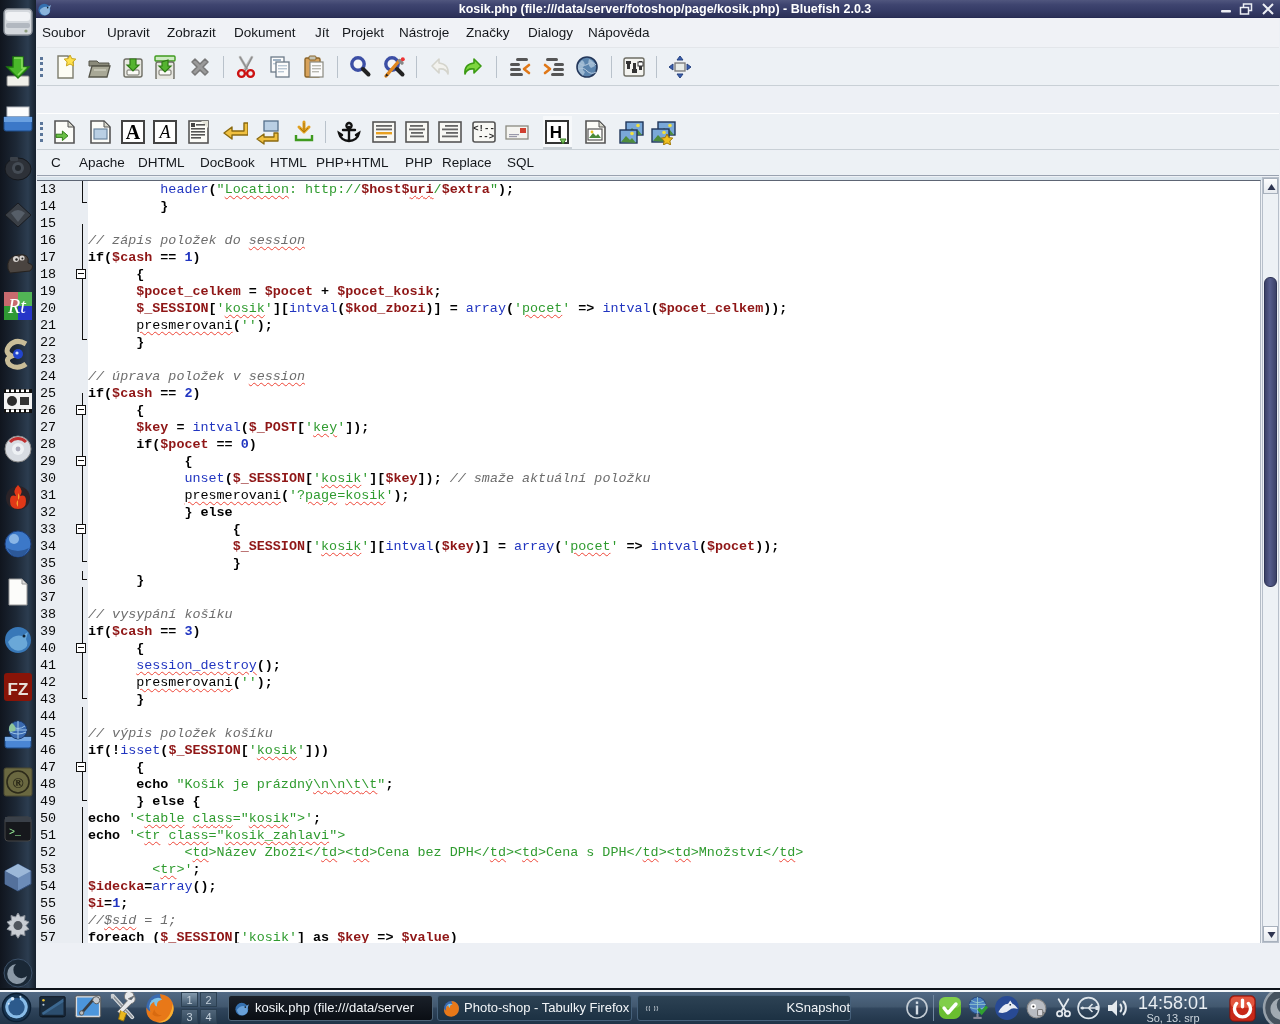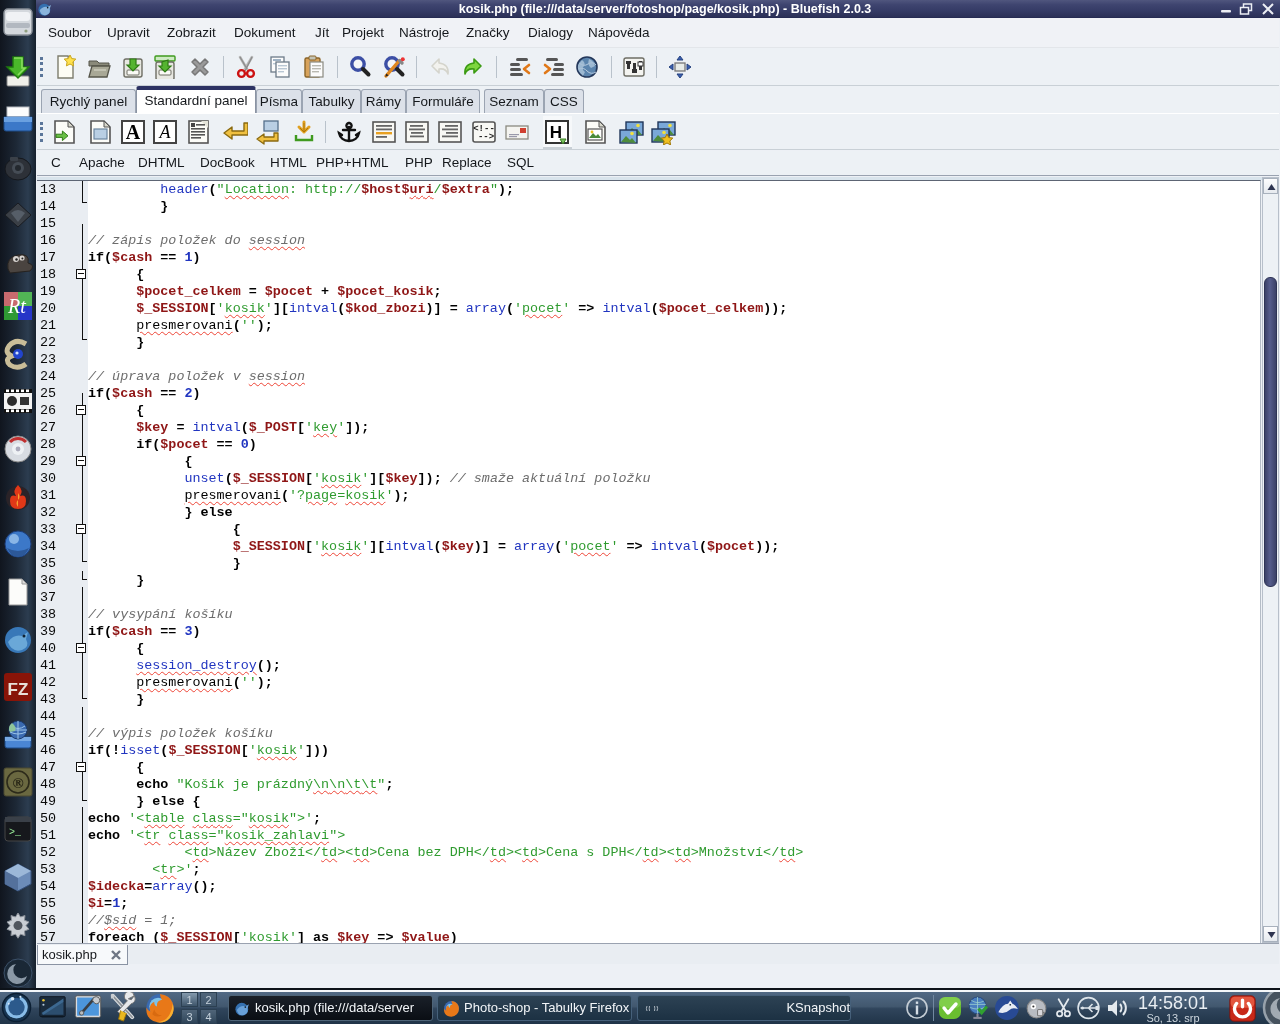--- a/index.html
+++ b/index.html
@@ -221,21 +221,21 @@
       <svg class="abs" style="left:1203px;top:3px" width="14" height="12" viewBox="0 0 14 12">
         <rect x="4.5" y="1" width="8" height="6.5" fill="none" stroke="#eceef4" stroke-width="1.5"></rect>
         <rect x="1.5" y="4.5" width="8" height="6.5" fill="#2d3259" stroke="#eceef4" stroke-width="1.5"></rect>
       </svg>
       <svg class="abs" style="left:1225px;top:3px" width="14" height="12" viewBox="0 0 14 12">
         <path d="M2 1 L12 11 M12 1 L2 11" stroke="#eceef4" stroke-width="2"></path>
       </svg>
     <div class="ttext">kosik.php (file:///data/server/fotoshop/page/kosik.php) - Bluefish 2.0.3</div>
   </div>
   <div id="menubar">
-    <span style="left:11px">Soubor</span>
+    <span style="left:5px">Soubor</span>
       <span style="left:70px">Upravit</span>
       <span style="left:130px">Zobrazit</span>
       <span style="left:197px">Dokument</span>
       <span style="left:278px">Jít</span>
       <span style="left:305px">Projekt</span>
       <span style="left:362px">Nástroje</span>
       <span style="left:429px">Značky</span>
       <span style="left:491px">Dialogy</span>
       <span style="left:551px">Nápověda</span>
   </div>
@@ -339,30 +339,20 @@
         <rect x="17" y="6" width="3" height="9" fill="#333"></rect>
         <rect x="16" y="7" width="5" height="4" fill="#fff" stroke="#333"></rect>
       </svg>
       <div class="abs" style="left:619px;top:8px;width:1px;height:22px;background:#b9c2cb"></div>
       <svg class="abs" style="left:631px;top:7px" width="24" height="24" viewBox="0 0 24 24">
         <rect x="7" y="8" width="10" height="8" fill="#e8ece8" stroke="#777" stroke-width="1.3"></rect>
         <path d="M12 1 l3 4 h-6 z M12 23 l-3-4 h6 z M1 12 l4-3 v6 z M23 12 l-4-3 v6 z" fill="#3a5fb0" stroke="#27427e" stroke-width="1"></path>
       </svg>
       <div class="abs" style="left:3px;top:9px;width:3px;height:20px;border-left:3px dotted #5b769a"></div>
     </div>
-  <div id="tabs">
-    <div class="tab" style="left:4px; width:95px;">Rychlý panel</div>
-    <div class="tab active" style="left:99px; width:120px;">Standardní panel</div>
-    <div class="tab" style="left:219px; width:46px;">Písma</div>
-    <div class="tab" style="left:265px; width:59px;">Tabulky</div>
-    <div class="tab" style="left:324px; width:45px;">Rámy</div>
-    <div class="tab" style="left:369px; width:74px;">Formuláře</div>
-    <div class="tab" style="left:447px; width:60px;">Seznam</div>
-    <div class="tab" style="left:507px; width:40px;">CSS</div>
-  </div>
   <div id="tb2">
       <svg class="abs" style="left:15px;top:5px" width="26" height="26" viewBox="0 0 26 26">
         <path d="M3 2 h13 l6 6 v16 h-19 z" fill="#fcfcf8" stroke="#555" stroke-width="1.6"></path>
         <path d="M16 2 l6 6 h-6 z" fill="#d8d8cc" stroke="#555" stroke-width="1"></path>
         <path d="M4 16 h8 v-4 l7 6 -7 6 v-4 h-8 z" fill="#6abf45" stroke="#2e7a14" stroke-width="1.2" transform="scale(0.8) translate(1,3)"></path>
       </svg>
       <svg class="abs" style="left:51px;top:5px" width="26" height="26" viewBox="0 0 26 26">
         <path d="M3 2 h13 l6 6 v16 h-19 z" fill="#fcfcf8" stroke="#555" stroke-width="1.6"></path>
         <path d="M16 2 l6 6 h-6 z" fill="#d8d8cc" stroke="#555" stroke-width="1"></path>
         <rect x="6" y="10" width="13" height="10" fill="#b9cfe4" stroke="#6c86a0" stroke-width="1.2"></rect>
@@ -598,28 +588,20 @@
   </div>
   <div id="vscroll">
     <div class="btn" style="top:0"><svg width="15" height="16" viewBox="0 0 15 16">
           <path d="M7.5 5 l4 6 h-8 z" fill="#2e3450"></path>
         </svg></div>
     <div class="btn" style="bottom:0"><svg width="15" height="16" viewBox="0 0 15 16">
           <path d="M7.5 11 l-4-6 h8 z" fill="#2e3450"></path>
         </svg></div>
     <div id="vthumb"></div>
   </div>
-  <div id="doctabs">
-    <div id="doctab">
-        <span style="position:absolute;left:4px;top:2px">kosik.php</span>
-        <svg class="abs" style="left:72px;top:4px" width="12" height="12" viewBox="0 0 12 12">
-          <path d="M2 2 L10 10 M10 2 L2 10" stroke="#6e7684" stroke-width="2.4"></path>
-        </svg>
-      </div>
-  </div>
 </div>
 <div id="taskbar">
   <div id="tbdark"></div>
   <div id="tblight"></div>
   <div id="tbbody">
     <div class="tbtn" style="left:228px; width:205px; background:linear-gradient(#1a2029,#0a0e14); border-color:#4e6478;"><svg class="abs" style="left:5px;top:4px" width="17" height="17" viewBox="0 0 24 24">
           <circle cx="11" cy="13" r="9" fill="#3470b0"></circle>
           <path d="M4 14 q5-7 12-5 l5-3 -2 6 q2 7-5 9 q-8 2-10-7" fill="#68a0d8"></path>
           <circle cx="16" cy="10" r="1.2" fill="#102030"></circle>
         </svg><span style="margin-left:26px">kosik.php (file:///data/server</span></div>

